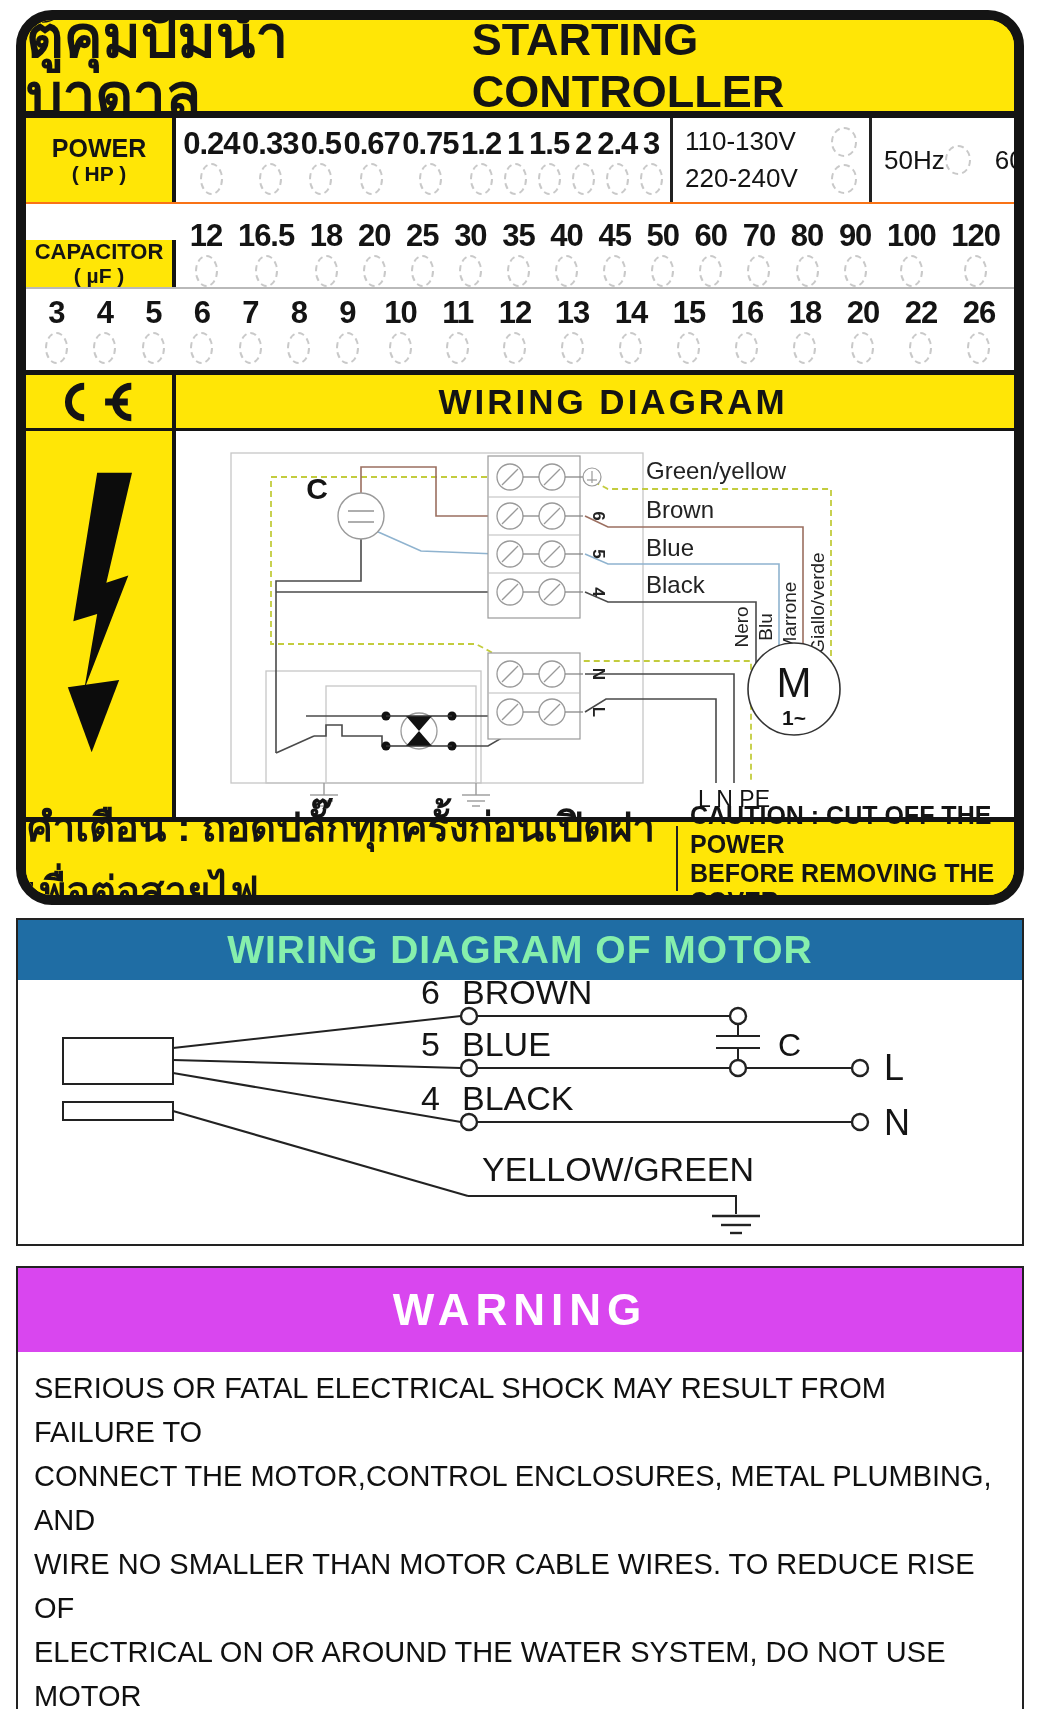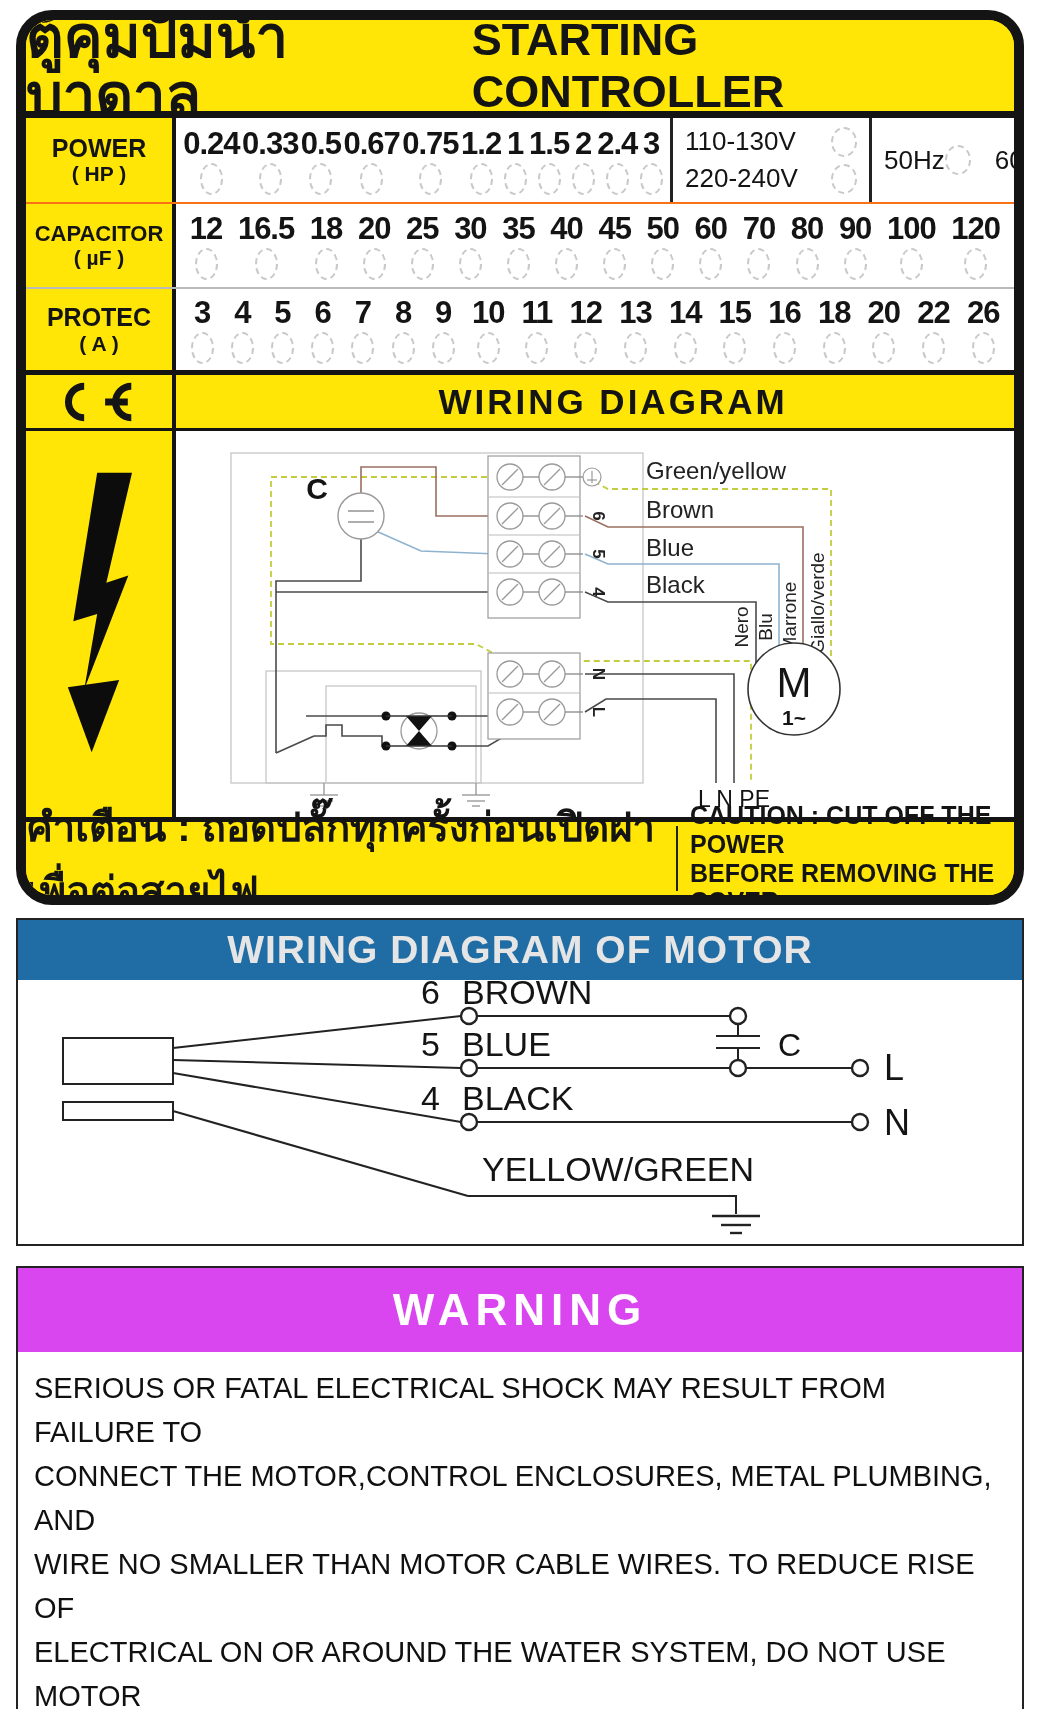--- a/index.html
+++ b/index.html
@@ -15,21 +15,21 @@
   }
   .l1-title {
     height:98px; border-bottom:7px solid #141414;
     display:flex; align-items:center; justify-content:center; gap:16px;
     background:#ffe606;
   }
   .l1-title .thai { font-size:58px; font-weight:700; line-height:1; }
   .l1-title .eng  { font-size:45px; font-weight:700; letter-spacing:0px; }
   .specrow { display:flex; background:#fff; }
   .row-power   { height:86px; border-bottom:2px solid #f97316; }
-  .row-cap     { height:85px; border-bottom:2px solid #b9b9b9; }
+  .row-cap     { height:85px; border-bottom:2px solid #b9b9b9;align-items:flex-end; }
   .row-protec  { height:86px; border-bottom:5px solid #141414; }
   .lcell {
     width:150px; flex:none; background:#ffe606; border-right:4px solid #141414;
     display:flex; flex-direction:column; align-items:center; justify-content:center;
     font-weight:700; line-height:1.1;
   }
   .lcell .nm { font-size:25px; }
   .lcell .un { font-size:21px; }
   .vals { flex:1; display:flex; align-items:center; justify-content:space-around; padding:0 6px; }
   .vcell { display:flex; flex-direction:column; align-items:center; gap:1px; }
@@ -45,21 +45,21 @@
   .wirehead .wt { flex:1; display:flex; align-items:center; justify-content:center; font-size:35px; font-weight:700; letter-spacing:3px;padding-left:36px; }
   .diagrow { height:386px; display:flex; background:#fff; }
   .diagrow .bolt { width:150px; flex:none; background:#ffe606; border-right:4px solid #141414; display:flex; align-items:center; justify-content:center; }
   .diagrow .darea { flex:1; background:#fff; }
   .caut { height:78px; border-top:5px solid #141414; background:#ffe606; display:flex; align-items:stretch; }
   .caut .th { flex:1; display:flex; align-items:center; justify-content:center; font-size:40px; font-weight:700; }
   .caut .dv { width:2px; background:#222; flex:none; margin:4px 0; }
   .caut .en { width:336px; flex:none; display:flex; flex-direction:column; justify-content:center; padding-left:12px; font-size:25px; font-weight:700; line-height:1.15; }
   
   .sect2 { margin:13px 16px 0; width:1008px; border:2px solid #222; background:#fff; }
-  .s2-head { height:60px; background:#1f6da4; color:#e5e5e5; display:flex; align-items:center; justify-content:center; font-size:39px; font-weight:600; letter-spacing:1px; }
+  .s2-head { height:60px; background:#1f6da4; color:#86efac; display:flex; align-items:center; justify-content:center; font-size:39px; font-weight:600; letter-spacing:1px; }
   .s2-body { height:264px; }
   
   .sect3 { margin:20px 16px 0; width:1008px; border:2px solid #222; background:#fff; }
   .s3-head { height:84px; background:#d946ef; color:#fff; display:flex; align-items:center; justify-content:center; font-size:44px; font-weight:700; letter-spacing:6px; }
   .s3-body { padding:14px 16px 18px; }
   .warn-line { font-size:29px; line-height:44px; color:#101010; letter-spacing:0px; }
   svg text { font-family:"Liberation Sans","DejaVu Sans",sans-serif; }
 </style>
 </head>
 <body>
@@ -213,24 +213,20 @@
         <span class="oval"></span>
       </div>
         <div class="vcell">
         <span class="vnum">120</span>
         <span class="oval"></span>
       </div>
       </div>
   </div>
 
   <div class="specrow row-protec">
-    <div class="lcell">
-      <span class="nm">PROTEC</span>
-      <span class="un">( A )</span>
-    </div>
     <div class="vals">
         <div class="vcell">
         <span class="vnum">3</span>
         <span class="oval"></span>
       </div>
         <div class="vcell">
         <span class="vnum">4</span>
         <span class="oval"></span>
       </div>
         <div class="vcell">

